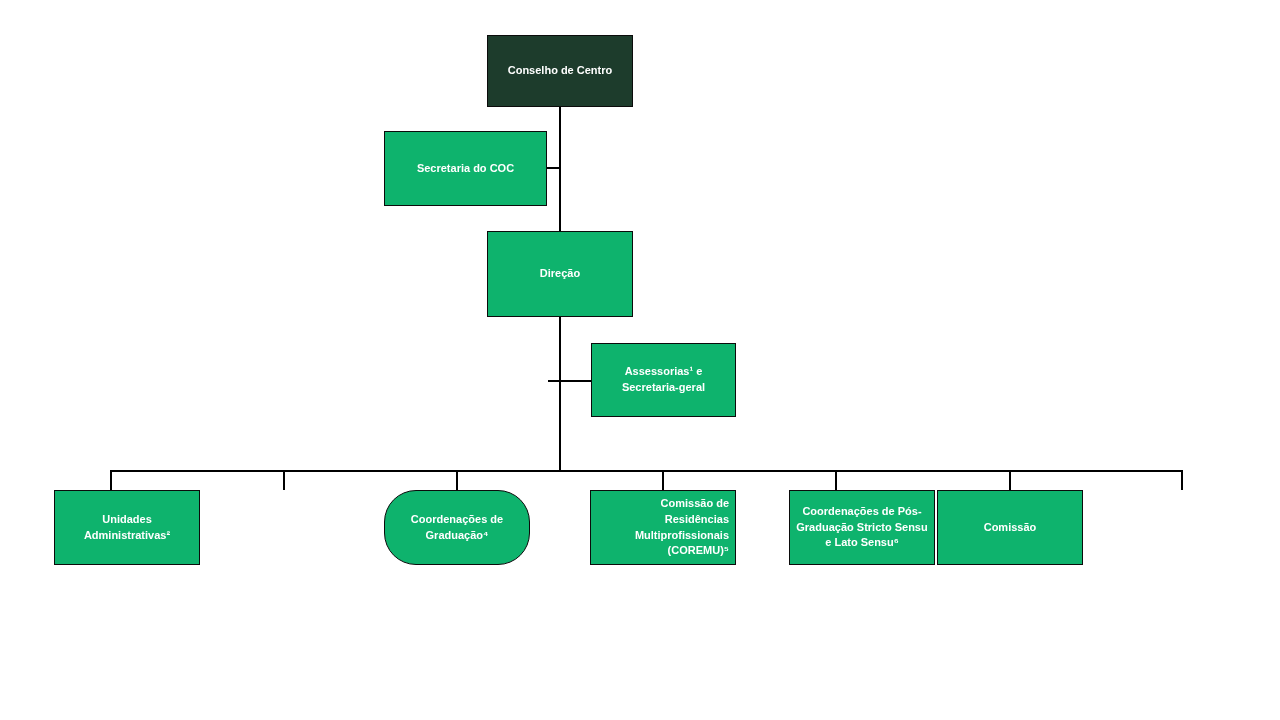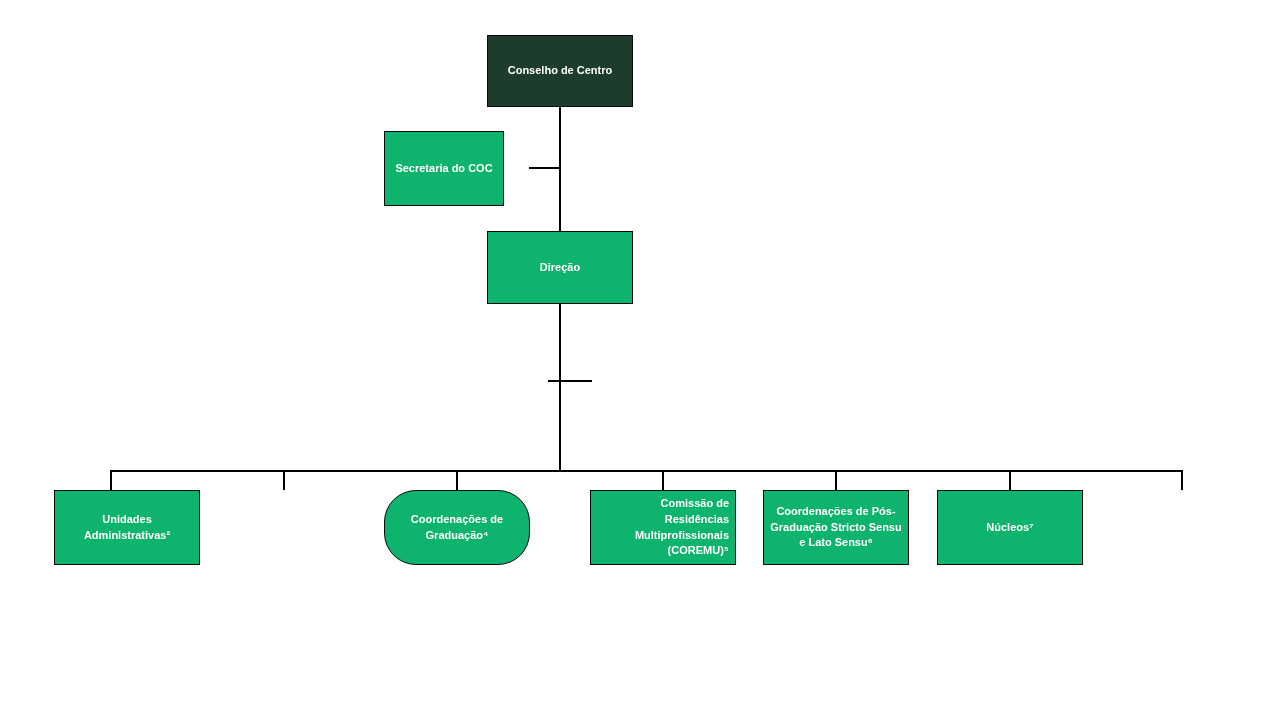--- a/index.html
+++ b/index.html
@@ -30,30 +30,30 @@
   }
   .node.dark { background: #1d3c2c; }
 
   .line {
     position: absolute;
     background: #000000;
   }
 
   
   .pos-conselho     { left: 487px; top: 35px;  width: 146px; height: 72px; }
-  .pos-secretaria   { left: 384px; top: 131px; width: 120px; height: 75px; }
-  .pos-direcao      { left: 487px; top: 231px; width: 146px; height: 73px; }
+  .pos-secretaria   { left: 384px; top: 131px; width: 163px; height: 75px; }
+  .pos-direcao      { left: 487px; top: 231px; width: 146px; height: 86px; }
   .pos-assessorias  { left: 591px; top: 343px; width: 145px; height: 74px; }
 
   .row { top: 490px; width: 146px; height: 75px; }
   .pos-unidades      { left: 54px; }
   .pos-departamentos { left: 211px; }
   .pos-coordgrad     { left: 384px; border-radius: 32px; }
   .pos-comissao      { left: 590px; text-align: right; }
-  .pos-coordpos      { left: 763px; }
+  .pos-coordpos      { left: 789px; }
   .pos-nucleos       { left: 937px; }
   .pos-erip          { left: 1109px; }
 
   
   .ln-root-direcao   { left: 559px; top: 107px; width: 2px;   height: 124px; }
   .ln-secretaria     { left: 529px; top: 167px; width: 32px;  height: 2px; }
   .ln-direcao-rail   { left: 559px; top: 304px; width: 2px;   height: 167px; }
   .ln-assessorias    { left: 548px; top: 380px; width: 44px;  height: 2px; }
   .ln-rail           { left: 110px; top: 470px; width: 1073px; height: 2px; }
   .ln-drop           { top: 470px; width: 2px; height: 20px; }
@@ -82,26 +82,27 @@
   <div class="line ln-drop ln-drop-5"></div>
   <div class="line ln-drop ln-drop-6"></div>
   <div class="line ln-drop ln-drop-7"></div>
 
   <div class="node dark pos-conselho">Conselho de Centro</div>
 
   <div class="node pos-secretaria">Secretaria do COC</div>
 
   <div class="node pos-direcao">Direção</div>
 
+  <div class="node pos-assessorias">Assessorias¹ e Secretaria-geral</div>
 
   <div class="node row pos-unidades">Unidades Administrativas²</div>
 
 
   <div class="node row pos-coordgrad">Coordenações de Graduação⁴</div>
 
   <div class="node row pos-comissao">Comissão de Residências Multiprofissionais (COREMU)⁵</div>
 
   <div class="node row pos-coordpos">Coordenações de Pós-Graduação Stricto Sensu e Lato Sensu⁶</div>
 
-  <div class="node row pos-nucleos">Núcleos⁷</div>
+  <div class="node row pos-nucleos">Comissão</div>
 
 
 </div>
 
 </body></html>

